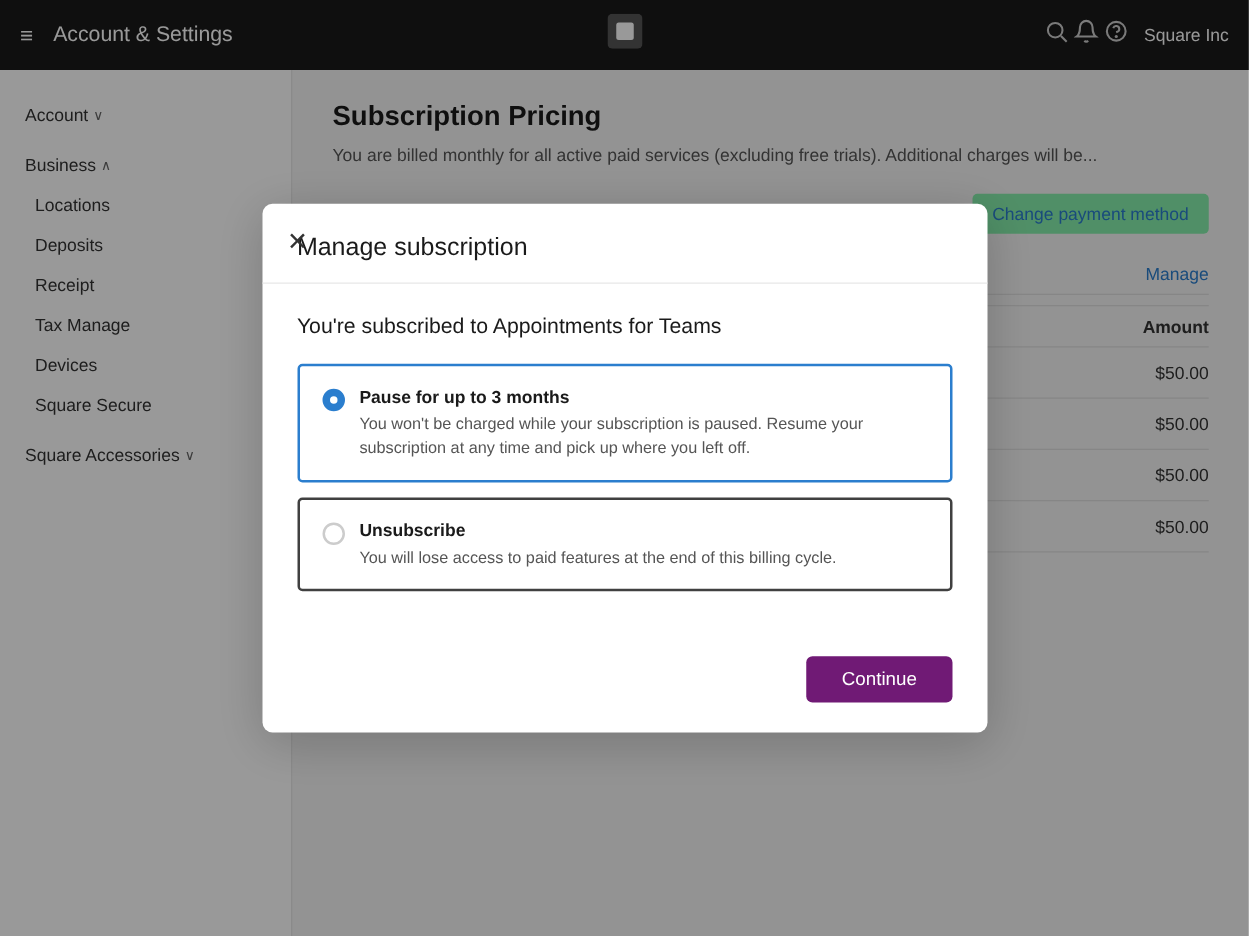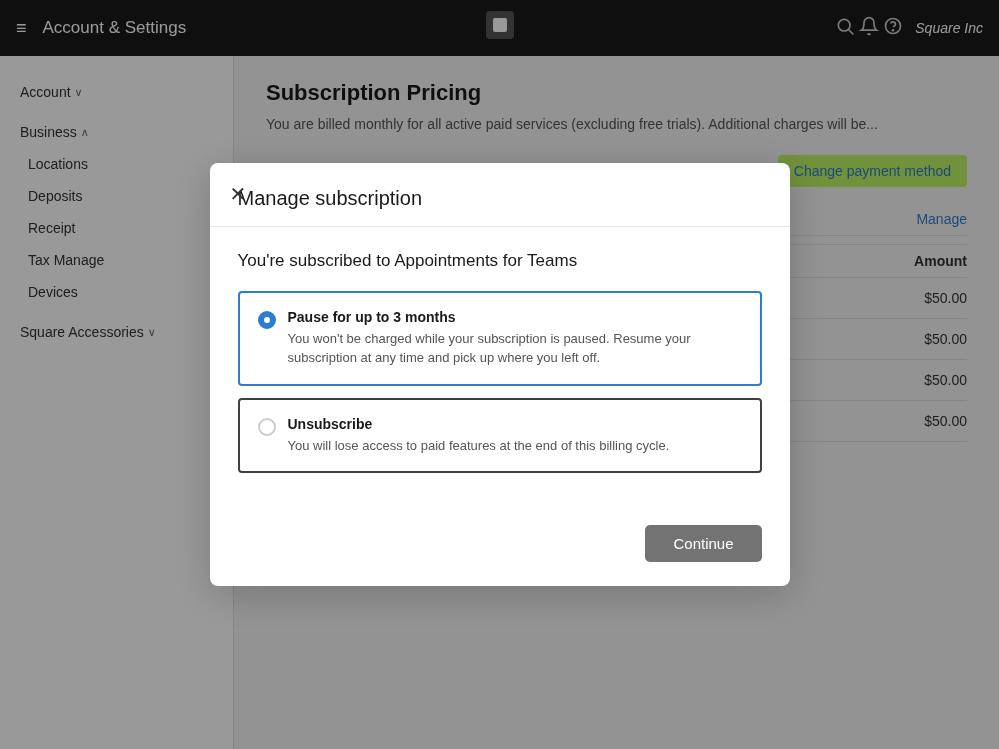--- a/index.html
+++ b/index.html
@@ -12,21 +12,21 @@
       display: flex;
       align-items: center;
       padding: 0 16px;
       position: fixed;
       top: 0; left: 0; right: 0;
       z-index: 10;
     }
     .topnav-menu-icon { color: #fff; font-size: 18px; cursor: pointer; margin-right: 16px; }
     .topnav-title { color: #fff; font-size: 17px; font-weight: 500; flex: 1; }
     .topnav-logo { color: #fff; font-size: 22px; margin: 0 auto; position: absolute; left: 50%; transform: translateX(-50%); }
-    .topnav-icons { display: flex; align-items: center; gap: 4px; margin-left: auto; font-style: italic; }
+    .topnav-icons { display: flex; align-items: center; gap: 4px; margin-left: auto; }
     .topnav-icon { color: #ccc; font-size: 20px; cursor: pointer; }
     .topnav-company { color: #fff; font-size: 14px; margin-left: 8px; }
 
     
     .layout { display: flex; margin-top: 56px; height: calc(749px - 56px); }
 
     
     .sidebar {
       width: 234px;
       background: #fff;
@@ -71,21 +71,21 @@
     }
     .main-title { font-size: 22px; font-weight: 600; margin-bottom: 8px; color: #1a1a1a; }
     .main-subtitle { font-size: 14px; color: #555; margin-bottom: 20px; line-height: 1.5; }
 
     .section-header-row {
       display: flex;
       justify-content: flex-end;
       margin-bottom: 16px;
     }
     .change-payment-btn {
-      background: #bef264;
+      background: #86efac;
       border: none;
       padding: 8px 16px;
       font-size: 14px;
       color: #2b7ece;
       cursor: pointer;
       border-radius: 4px;
     }
 
     .manage-row {
       display: flex;
@@ -199,21 +199,21 @@
     }
     .option-text .option-label { font-size: 14px; font-weight: 600; color: #1a1a1a; margin-bottom: 4px; }
     .option-text .option-desc { font-size: 13px; color: #555; line-height: 1.5; }
 
     .modal-footer {
       padding: 16px 28px 24px;
       display: flex;
       justify-content: flex-end;
     }
     .continue-btn {
-      background: #737373;
+      background: #701a75;
       color: #fff;
       border: none;
       padding: 10px 28px;
       font-size: 15px;
       font-weight: 500;
       border-radius: 5px;
       cursor: pointer;
     }
   </style>
 </head>
@@ -274,20 +274,23 @@
       </div>
       <div class="sidebar-item">
         <span>Receipt</span>
       </div>
       <div class="sidebar-item">
         <span>Tax Manage</span>
       </div>
       <div class="sidebar-item">
         <span>Devices</span>
       </div>
+      <div class="sidebar-item">
+        <span>Square Secure</span>
+      </div>
     </div>
     <div class="sidebar-section">
       <div class="sidebar-group">
         <span>Square Accessories</span>
         <span class="chevron">∨</span>
       </div>
     </div>
   </aside>
 
   <main class="main">

